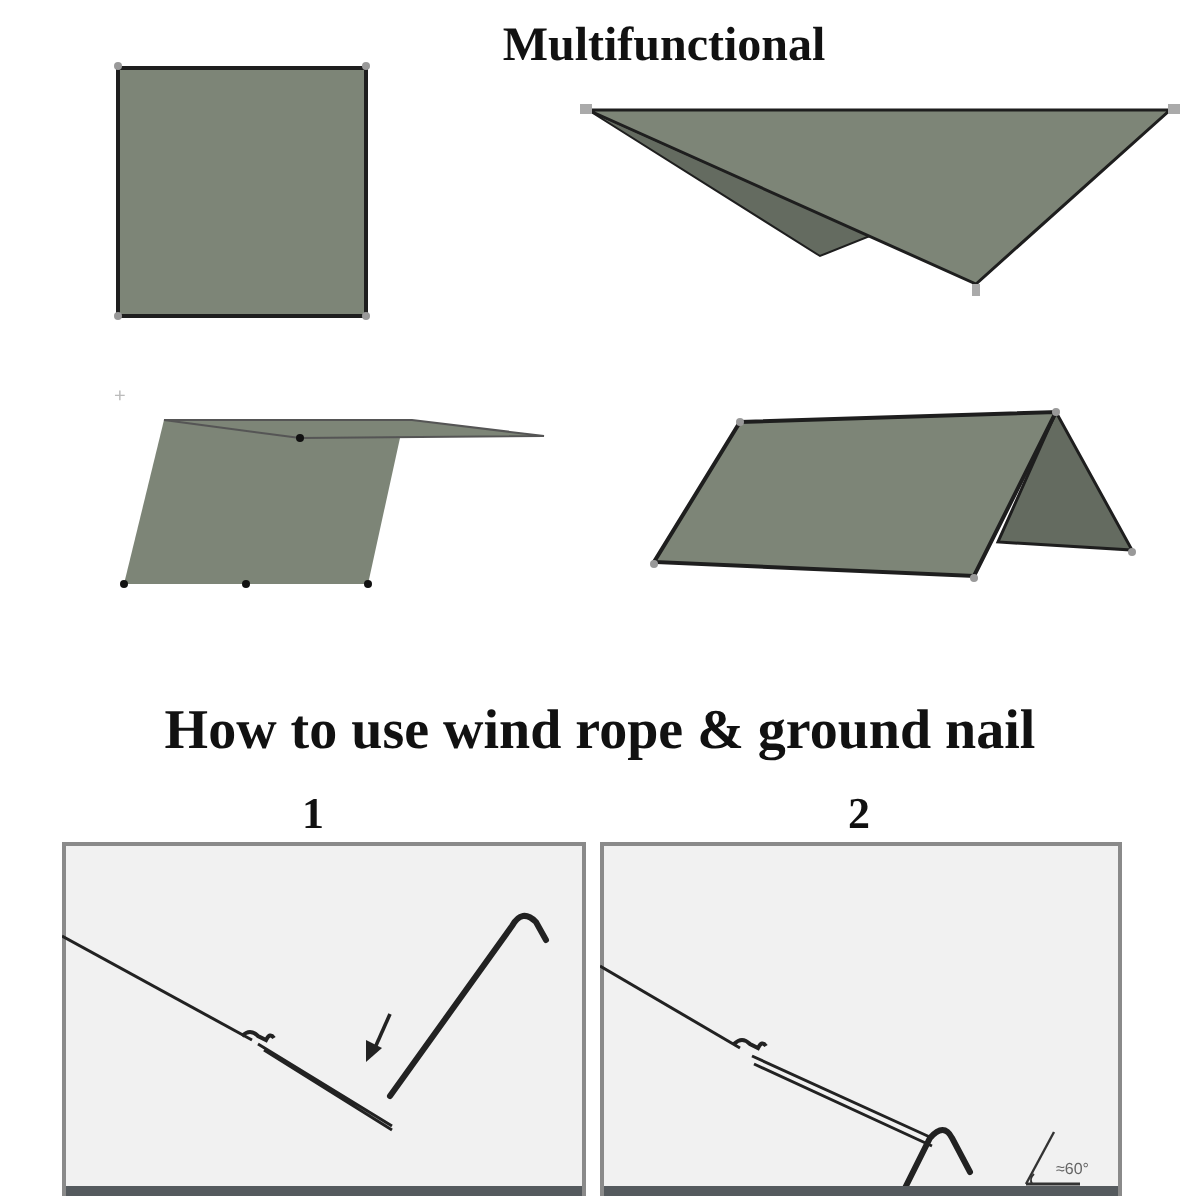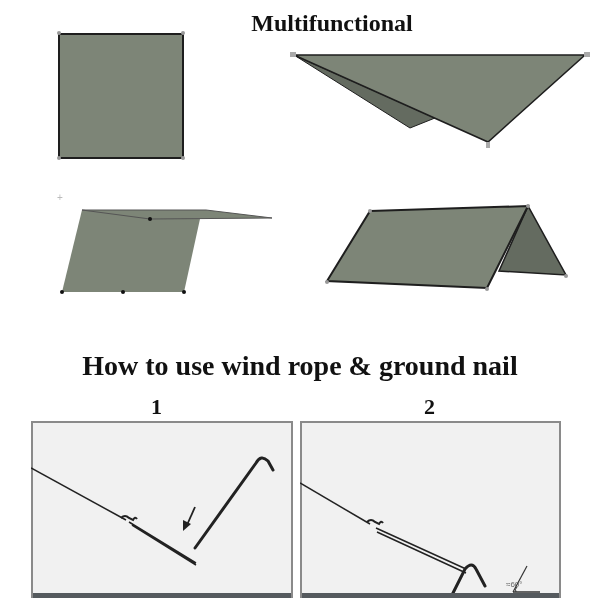--- a/index.html
+++ b/index.html
@@ -97,15 +97,15 @@
     <path d="M76,107 L166,148 M77,111 L166,152" stroke="#222" stroke-width="1.5" fill="none"></path>
 
     <path d="M151,176 L165,148 Q172,140 176,148 L185,165" stroke="#222" stroke-width="3" fill="none" stroke-linecap="round"></path>
 
     <g>
       <line x1="213" y1="171" x2="240" y2="171" stroke="#333" stroke-width="1.5"></line>
       <line x1="213" y1="171" x2="227" y2="145" stroke="#333" stroke-width="1.2"></line>
       <path d="M216,171 a4,4 0 0 1 1,-5" stroke="#333" stroke-width="1" fill="none"></path>
     </g>
   </svg>
-  <div class="angle-label" style="left:204px;top:157px;">≈60°</div>
+  <div class="angle-label" style="left:226px;top:157px;">≈60°</div>
   <div class="ground"></div>
 </div>
 
 </body></html>

